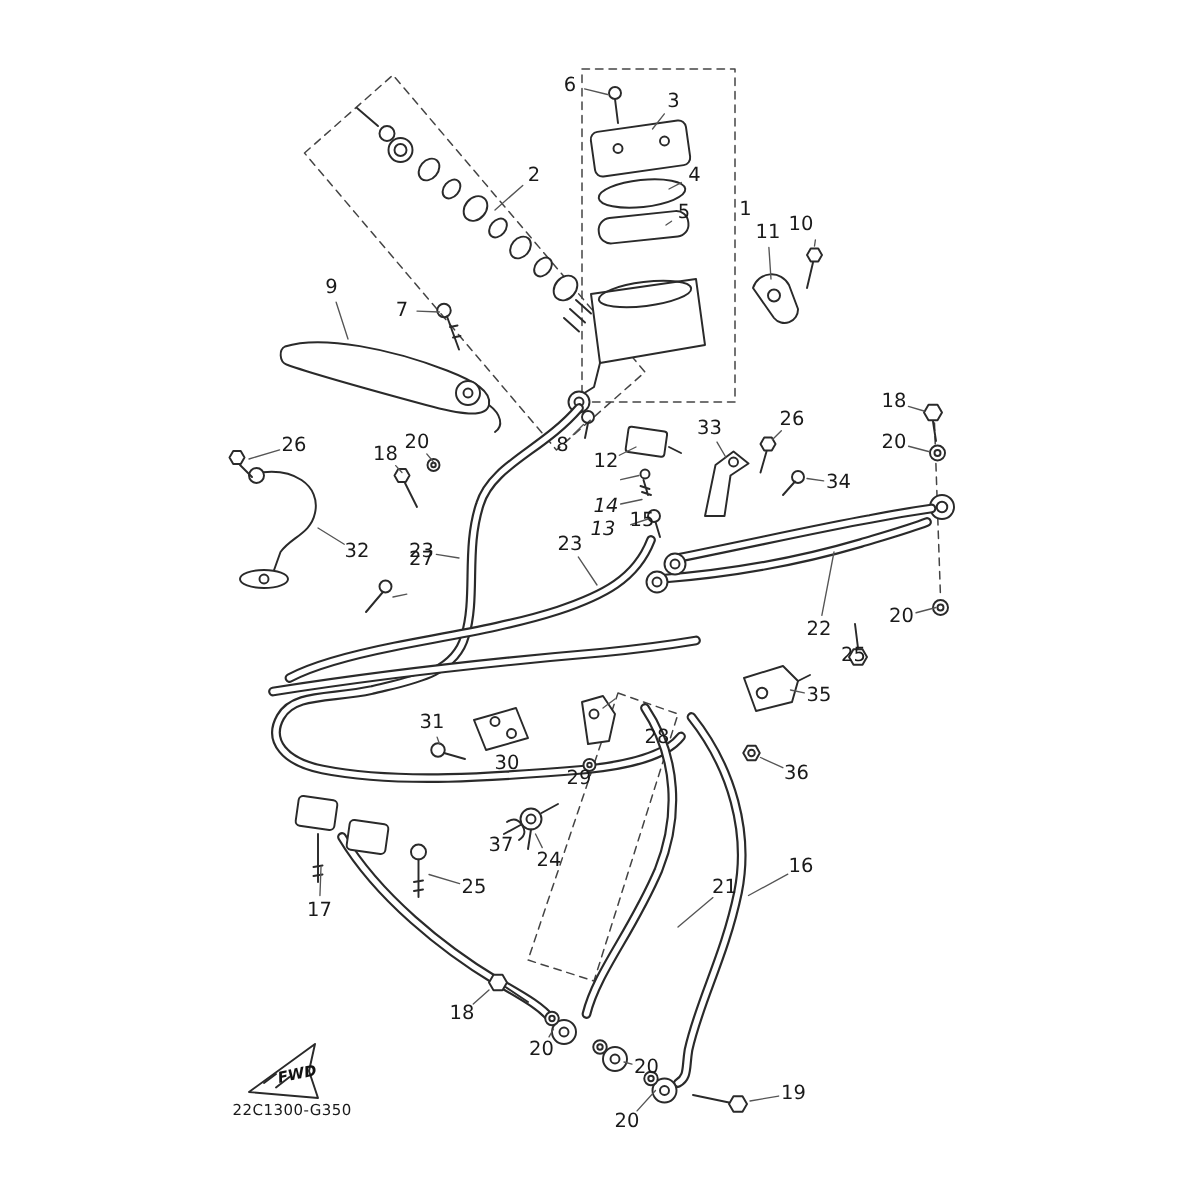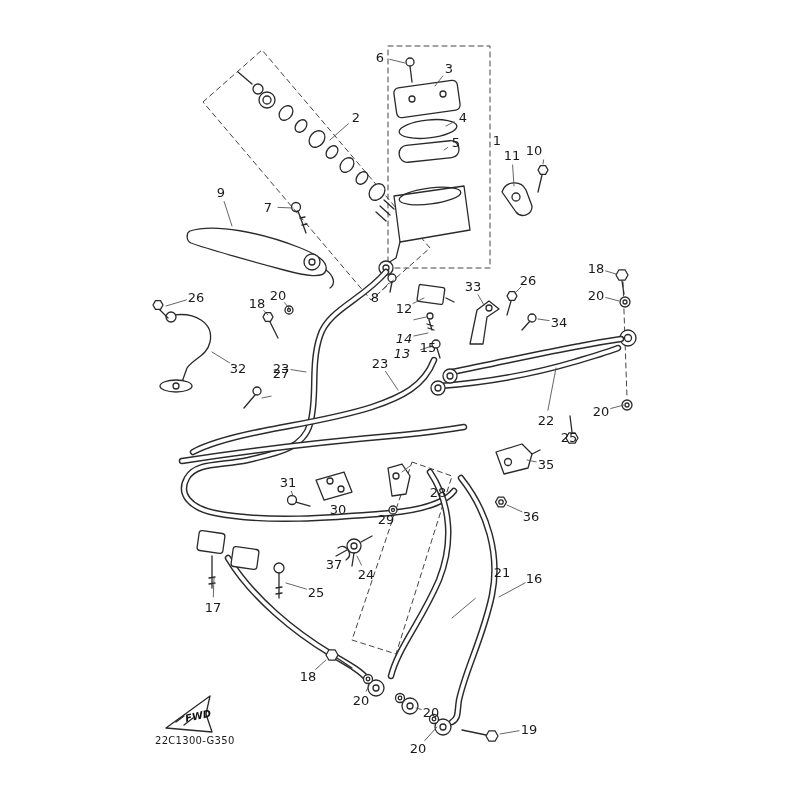--- a/index.html
+++ b/index.html
@@ -338,21 +338,21 @@
       <span class="callout" style="left: 438px; top: 460px; margin-top: 32px;">28</span>
       <span class="callout" style="left: 546px; top: 464px;">35</span>
       <span class="callout" style="left: 288px; top: 482px;">31</span>
       <span class="callout" style="left: 338px; top: 509px;">30</span>
       <span class="callout" style="left: 386px; top: 519px;">29</span>
       <span class="callout" style="left: 531px; top: 516px;">36</span>
       <span class="callout" style="left: 334px; top: 564px;">37</span>
       <span class="callout" style="left: 366px; top: 574px;">24</span>
       <span class="callout" style="left: 316px; top: 592px;">25</span>
       <span class="callout" style="left: 213px; top: 607px;">17</span>
-      <span class="callout" style="left: 483px; top: 572px; margin-left: 19px;">21</span>
+      <span class="callout" style="left: 483px; top: 592px;">21</span>
       <span class="callout" style="left: 534px; top: 578px;">16</span>
       <span class="callout" style="left: 308px; top: 676px;">18</span>
       <span class="callout" style="left: 361px; top: 700px;">20</span>
       <span class="callout" style="left: 431px; top: 712px;">20</span>
       <span class="callout" style="left: 529px; top: 729px;">19</span>
       <span class="callout" style="left: 418px; top: 748px;">20</span>
     </div>
 
   <span class="code">22C1300-G350</span>
 </div>

